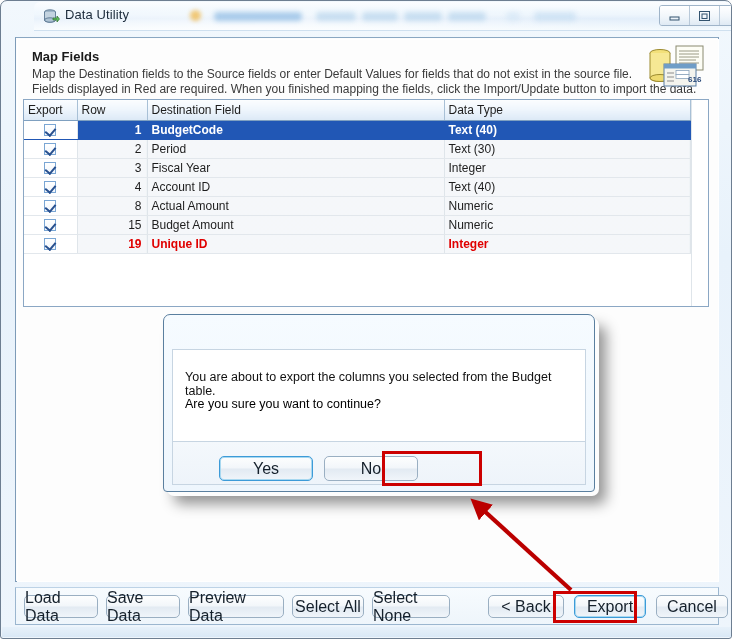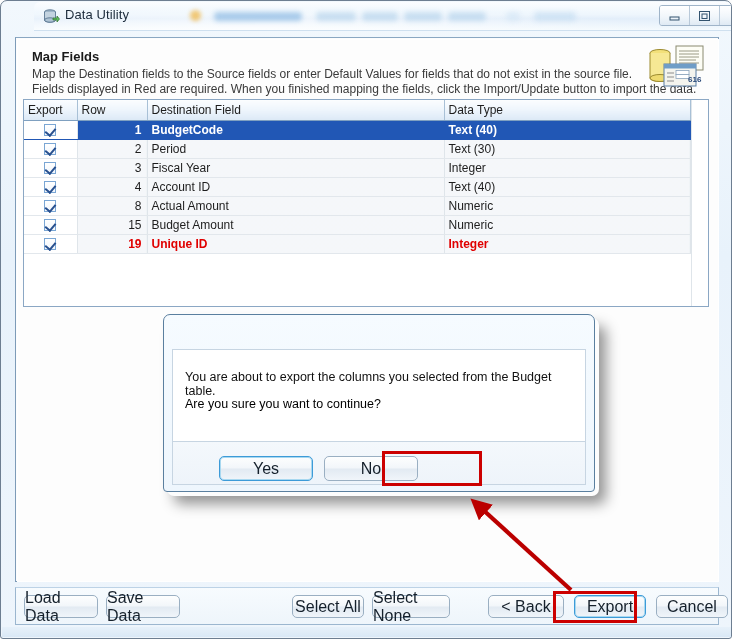--- a/index.html
+++ b/index.html
@@ -496,20 +496,21 @@
               </tr>
             </tbody>
         </table>
         <div class="grid-gutter"></div>
       </div>
     </div>
 
     <div class="btnbar">
       <div class="btn bar-btn bb-load">Load Data</div>
       <div class="btn bar-btn bb-save">Save Data</div>
+      <div class="btn bar-btn bb-preview">Preview Data</div>
       <div class="btn bar-btn bb-selall">Select All</div>
       <div class="btn bar-btn bb-selnone">Select None</div>
       <div class="btn bar-btn bb-back">&lt; Back</div>
       <div class="btn bar-btn bb-export focused">Export</div>
       <div class="btn bar-btn bb-cancel">Cancel</div>
     </div>
 
     <div class="bottom-strip"></div>
   </div>
 

